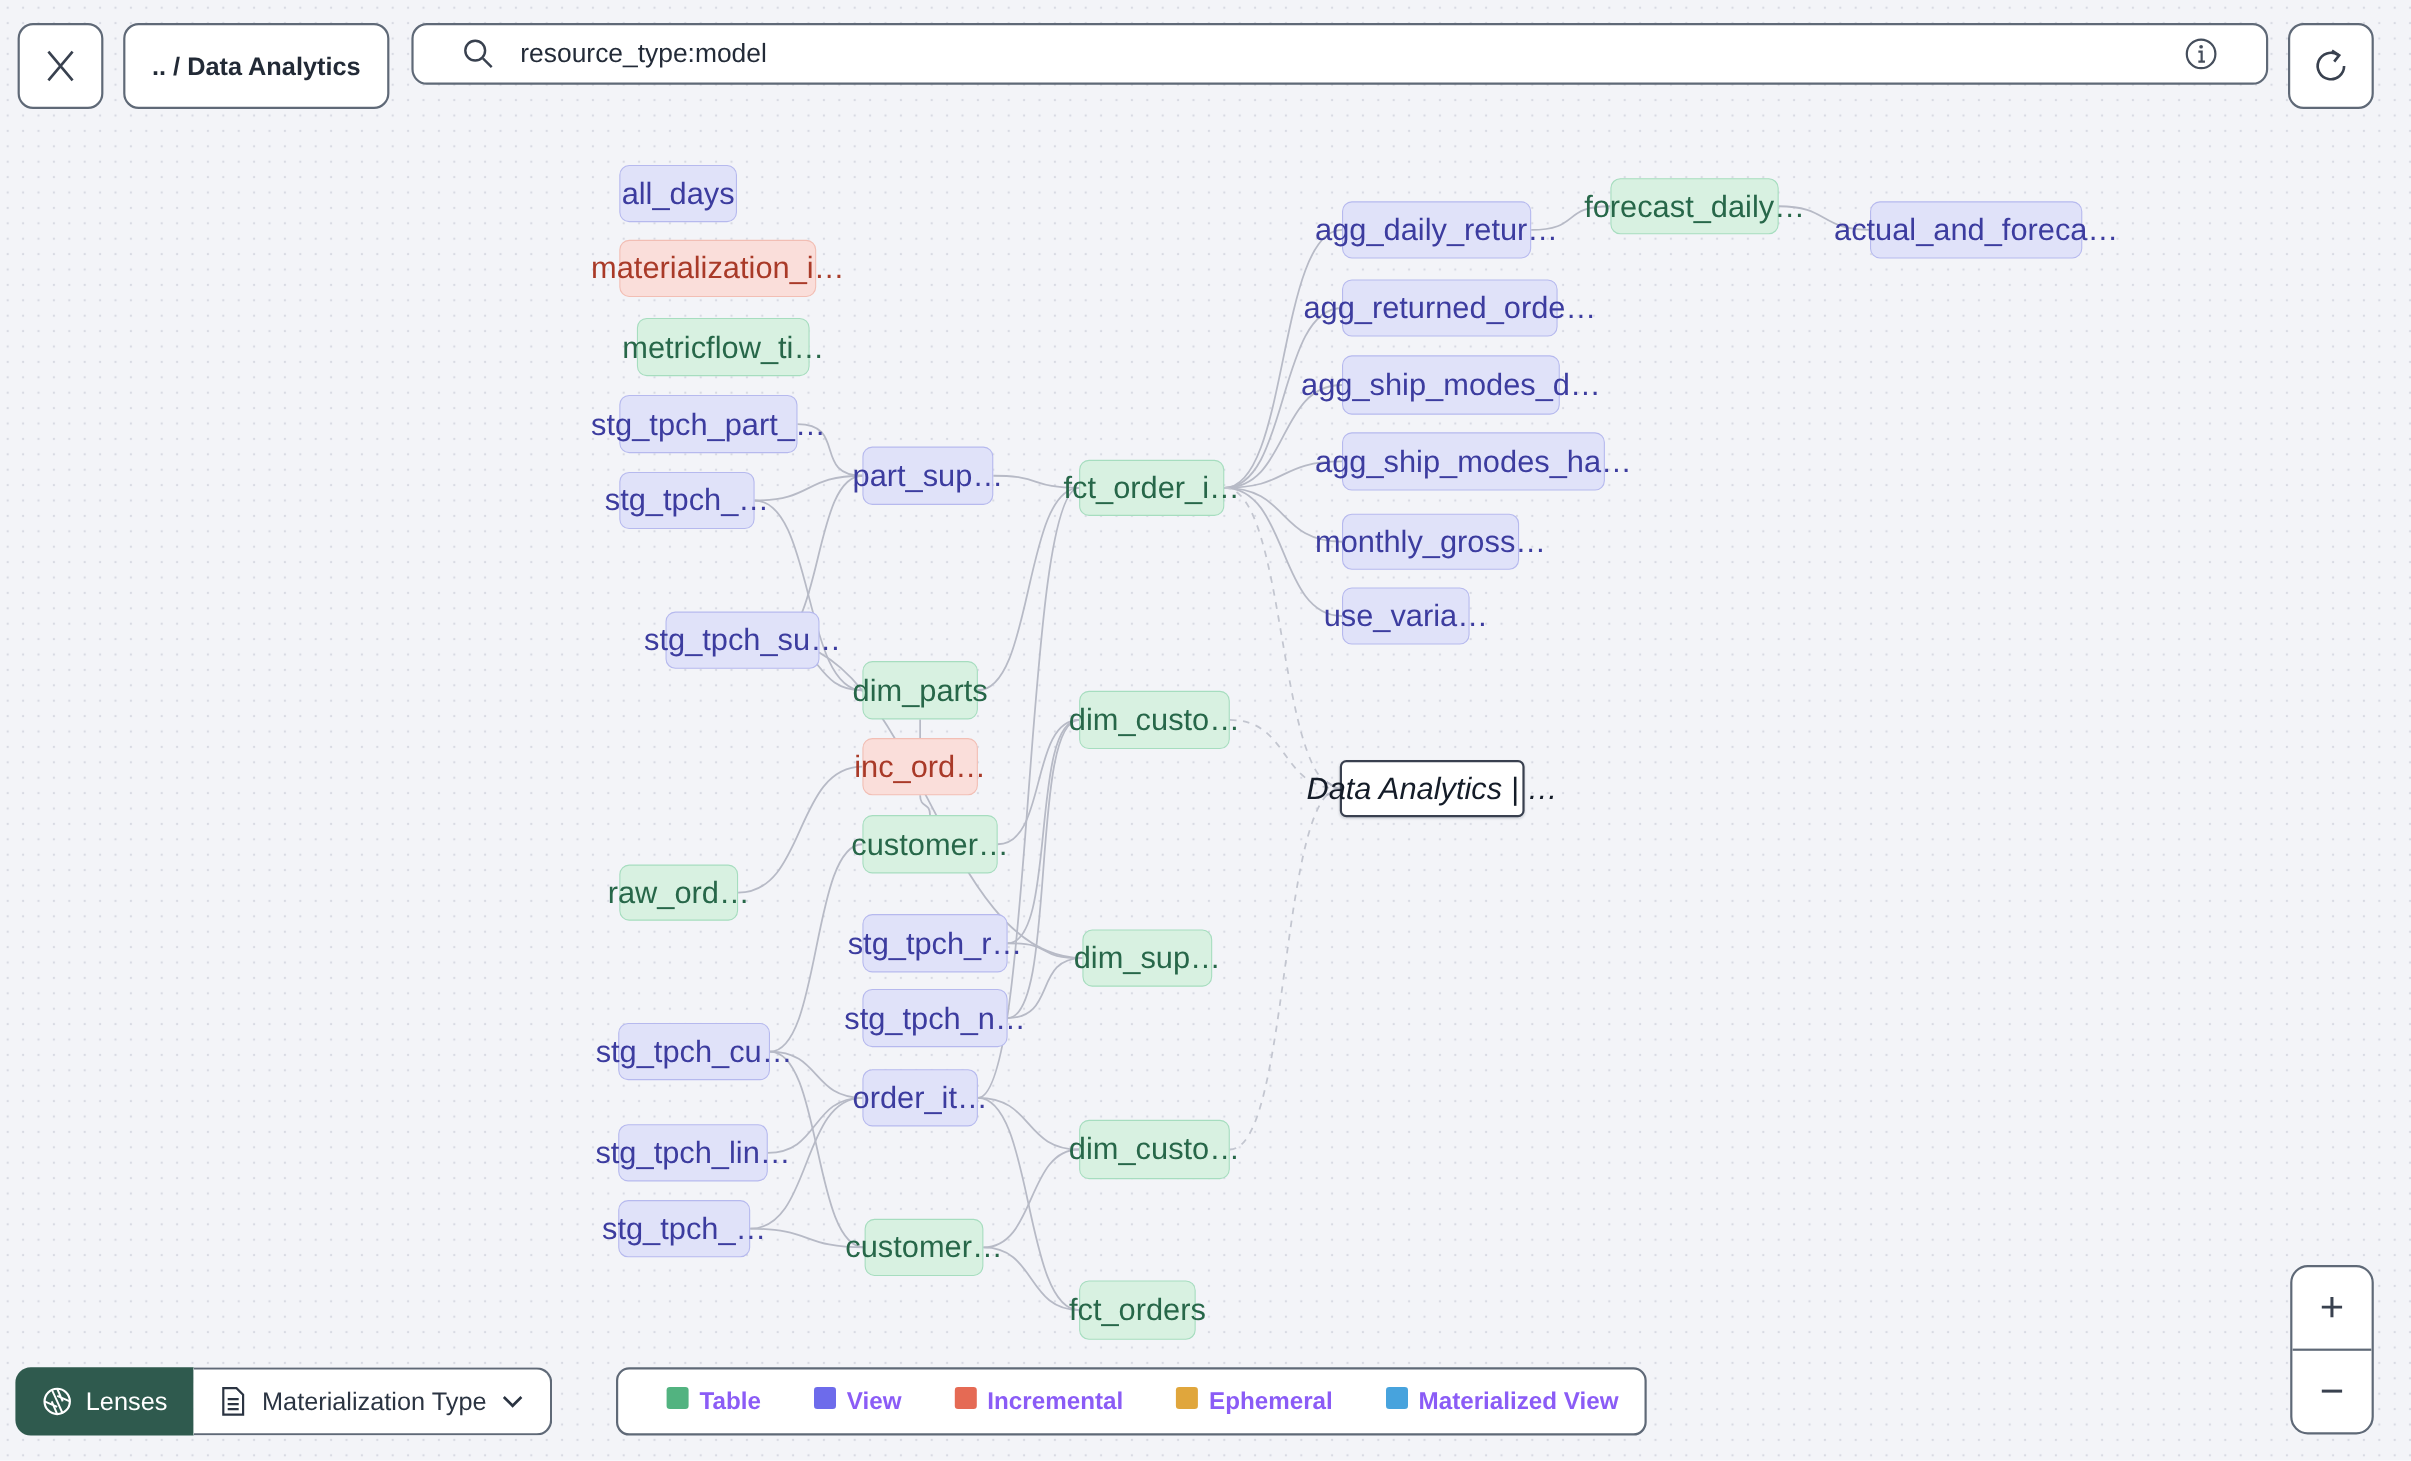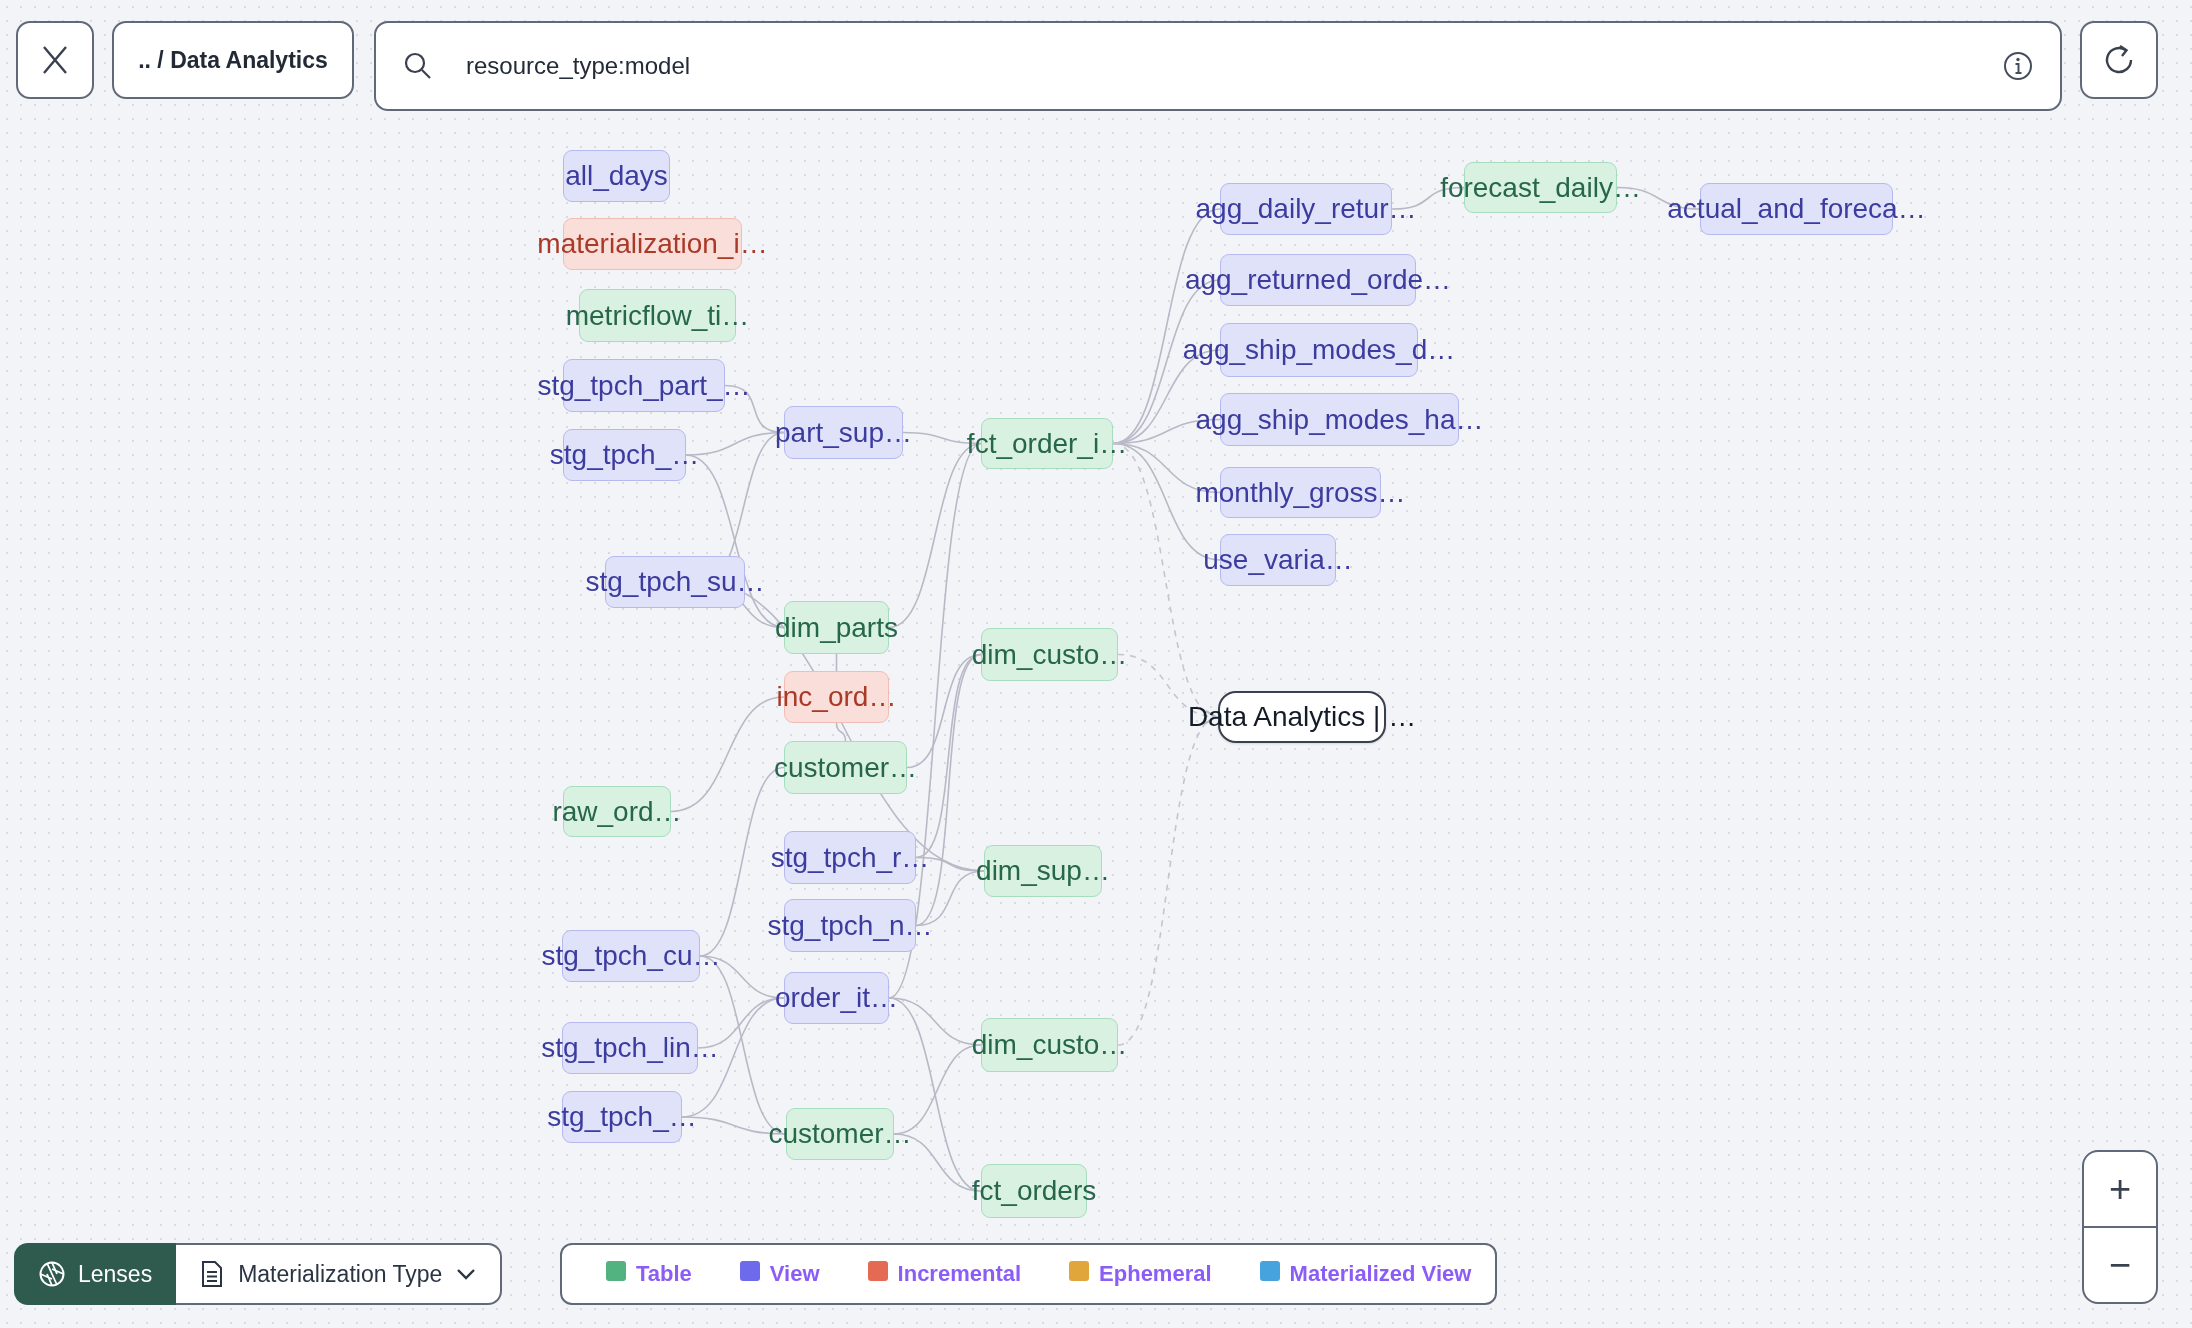--- a/index.html
+++ b/index.html
@@ -9,29 +9,29 @@
        background-image:radial-gradient(#d8dae3 1.2px,transparent 1.4px);
        background-size:14px 14px;}
   svg.edges{position:absolute;left:0;top:0;width:2192px;height:1328px;pointer-events:none;}
   .edge{fill:none;stroke:#b7bac6;stroke-width:1.6px;}
   .edge.dashed{stroke:#c3c6d0;stroke-dasharray:6 6;}
   .arrowhead{fill:none;stroke:#b7bac6;stroke-width:1.6px;}
 
   .node{position:absolute;display:flex;align-items:center;justify-content:center;
         border:1.5px solid;border-radius:9px;font-size:28px;white-space:nowrap;
         cursor:pointer;box-sizing:border-box;}
-  .node.exposure{border-width:2px;border-radius:18px;box-shadow:0 1px 2px rgba(30,40,60,.15);}
+  .node.exposure{border-width:2px;border-radius:6px;box-shadow:0 1px 2px rgba(30,40,60,.15);font-style:italic;}
 
   
   .ctl{position:absolute;background:#fff;border:2px solid #5f6977;border-radius:14px;
        box-sizing:border-box;display:flex;align-items:center;}
   .close-btn{left:16px;top:21px;width:78px;height:78px;justify-content:center;cursor:pointer;}
   .breadcrumb{left:112px;top:21px;width:242px;height:78px;justify-content:center;
        font-size:23px;font-weight:600;color:#222a36;cursor:pointer;}
-  .searchbox{left:374px;top:21px;width:1688px;height:90px;padding:0 26px;gap:30px;}
+  .searchbox{left:374px;top:21px;width:1688px;height:56px;padding:0 43px;gap:20px;}
   .searchbox input{flex:1;border:none;outline:none;font-size:24px;color:#232b38;
        font-family:"Liberation Sans",sans-serif;background:transparent;}
   .refresh-btn{left:2080px;top:21px;width:78px;height:78px;justify-content:center;cursor:pointer;}
 
   
   .lenses-wrap{position:absolute;left:14px;top:1243px;height:62px;display:flex;}
   .lenses-btn{display:flex;align-items:center;gap:12px;padding:0 24px;background:#2f5a4e;
        color:#fff;font-size:23px;font-weight:500;border-radius:14px 0 0 14px;cursor:pointer;}
   .lens-select{display:flex;align-items:center;gap:14px;padding:0 24px;background:#fff;
        border:2px solid #5f6977;border-left:none;border-radius:0 14px 14px 0;

